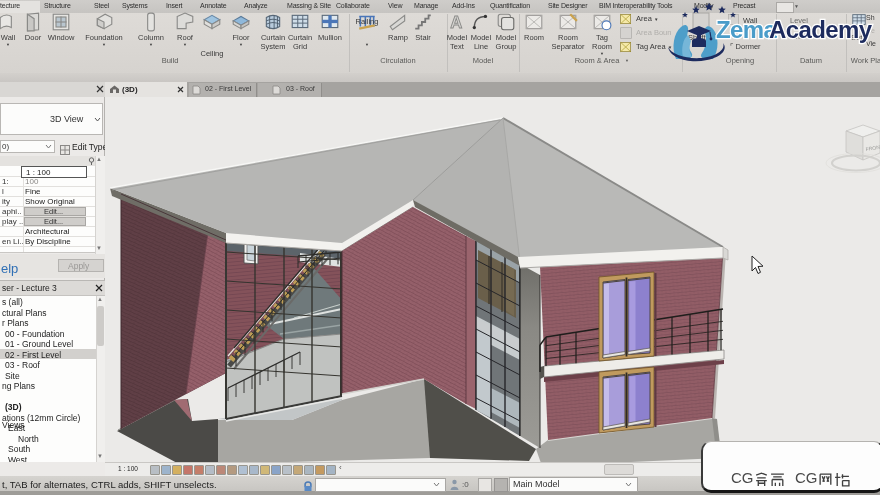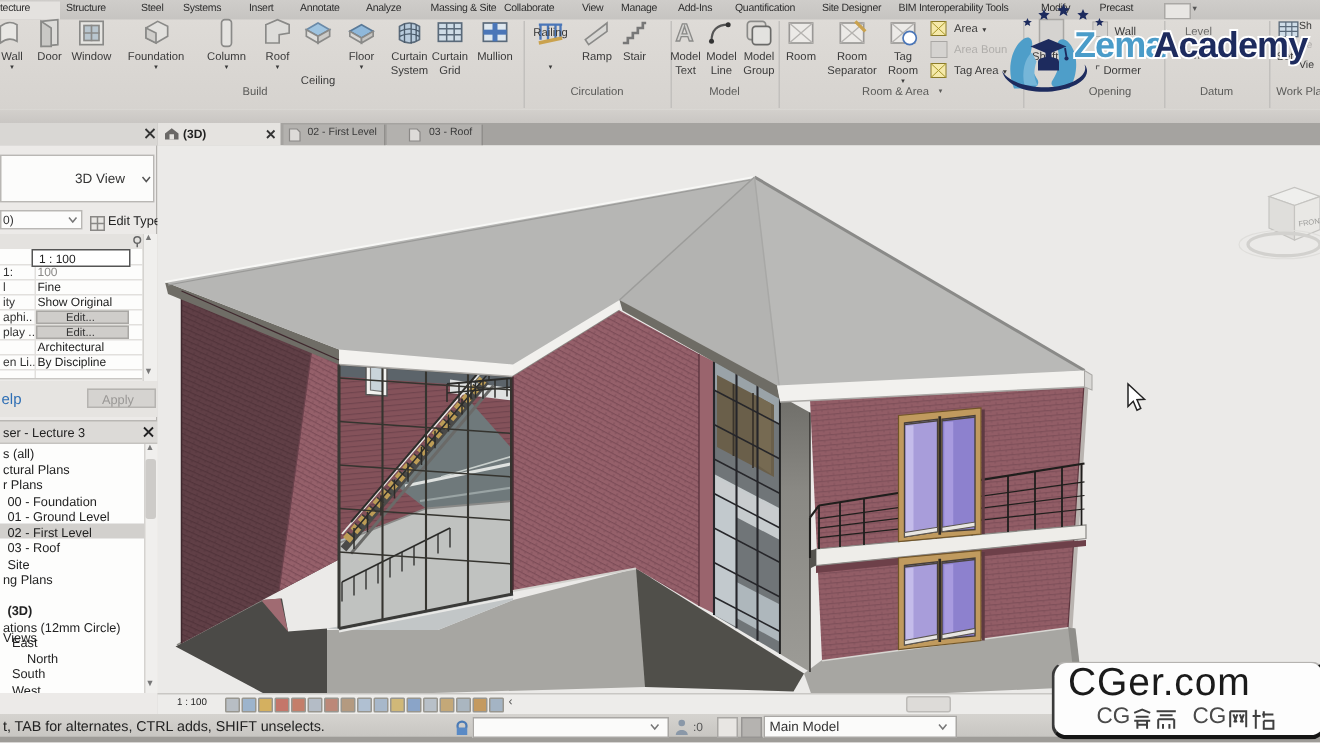--- a/index.html
+++ b/index.html
@@ -272,21 +272,21 @@
 <div class="abs" style="left:0;top:246px;width:95px;height:1px;background:#e2e0dd;"></div>
 <div class="txt" style="left:2px;top:237px;font-size:8px;color:#333;">en Li..</div>
 <div class="txt" style="left:25px;top:237px;font-size:8px;color:#222;">By Discipline</div>
 <div class="abs" style="left:23px;top:166px;width:1px;height:86px;background:#e2e0dd;"></div>
 <div class="abs" style="left:21px;top:166px;width:66px;height:12px;background:#fff;border:1px solid #555;box-sizing:border-box;"></div>
 <div class="txt" style="left:26px;top:168px;font-size:8px;color:#222;">1 : 100</div>
 <div class="abs" style="left:95px;top:156px;width:9px;height:98px;background:#f0efed;border-left:1px solid #d5d3d0;"></div>
 <div class="txt" style="left:96px;top:156px;font-size:6px;color:#777;">▲</div>
 <div class="txt" style="left:96px;top:245px;font-size:6px;color:#777;">▼</div>
 <div class="abs" style="left:0;top:254px;width:105px;height:24px;background:#e6e4e1;"></div>
-<div class="txt" style="left:1px;top:261px;font-size:10px;color:#2f6fb5;">elp</div>
+<div class="txt" style="left:1px;top:261px;font-size:13px;color:#2f6fb5;">elp</div>
 <div class="abs" style="left:58px;top:259px;width:46px;height:13px;background:#d5d3d0;border:1px solid #b5b3b0;box-sizing:border-box;"></div>
 <div class="txt" style="left:68px;top:261px;font-size:8.5px;color:#9a9896;">Apply</div>
 <div class="abs" style="left:0;top:280px;width:105px;height:16px;background:#dcdad7;border-top:1px solid #b9b7b4;border-bottom:1px solid #c5c3c0;box-sizing:border-box;"></div>
 <div class="txt" style="left:2px;top:283px;font-size:8.5px;color:#222;">ser - Lecture 3</div>
 <svg class="abs" style="left:95px;top:284px" width="8" height="8">
       <path d="M1 1 L7 7 M7 1 L1 7" stroke="#222" stroke-width="1.2"></path>
     </svg>
 <div class="abs" style="left:0;top:296px;width:96px;height:166px;background:#fdfdfc;"></div>
 <div class="txt" style="left:2px;top:297.0px;font-size:8.5px;font-weight:normal;color:#222;">s (all)</div>
 <div class="txt" style="left:2px;top:307.5px;font-size:8.5px;font-weight:normal;color:#222;">ctural Plans</div>
@@ -570,21 +570,20 @@
 <div class="txt" style="left:462px;top:480px;font-size:8px;color:#555;">:0</div>
 <div class="abs" style="left:478px;top:478px;width:12px;height:12px;background:#e8e6e3;border:1px solid #a9a7a4;"></div>
 <div class="abs" style="left:494px;top:478px;width:12px;height:12px;background:#b5b3b0;border:1px solid #979593;"></div>
 <div class="abs" style="left:509px;top:477px;width:127px;height:13px;background:#fbfbfa;border:1px solid #a9a7a4;"></div>
 <div class="txt" style="left:513px;top:479px;font-size:9px;color:#333;">Main Model</div>
 <svg class="abs" style="left:625px;top:482px" width="7" height="5">
     <path d="M1 1 L3.5 4 L6 1" stroke="#777" stroke-width="1" fill="none"></path>
   </svg>
 
 <div class="abs" style="left:701px;top:441px;width:183px;height:52px;background:#fdfdfd;border:1px solid #b5b3b0;border-bottom:3px solid #151515;border-right:2px solid #151515;border-left:2px solid #3a3a3a;border-radius:10px;box-sizing:border-box;">
-<div class="txt" style="left:9px;top:-3px;font-size:26px;color:#1a1a1a;letter-spacing:0.6px;">CGer.com</div>
 <div class="txt" style="left:28px;top:27px;font-size:15px;color:#4a4a4a;">CG</div>
 <svg class="abs" style="left:51px;top:30px" width="32" height="15" viewBox="0 0 30 14">
 <g stroke="#3f3f3f" stroke-width="1.25" fill="none">
 <path d="M2 3 L7 1 L12 3 M3 5.5 L11 5.5 M2 8 L12 8 M4 8 L4 13 M10 8 L10 13 M4 10.5 L10 10.5"></path>
 <path d="M16 2 L28 2 M18 4.5 L26 4.5 M17 7 L17 13 M17 7 L27 7 M27 7 L27 13 M20 10 L20 13 M24 10 L24 13"></path>
 </g>
     </svg>
 <div class="txt" style="left:92px;top:27px;font-size:15px;color:#4a4a4a;">CG</div>
 <svg class="abs" style="left:115px;top:30px" width="32" height="15" viewBox="0 0 30 14">
 <g stroke="#3f3f3f" stroke-width="1.25" fill="none">

